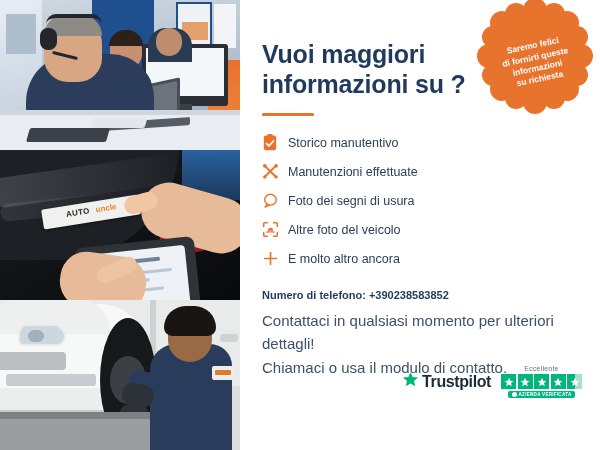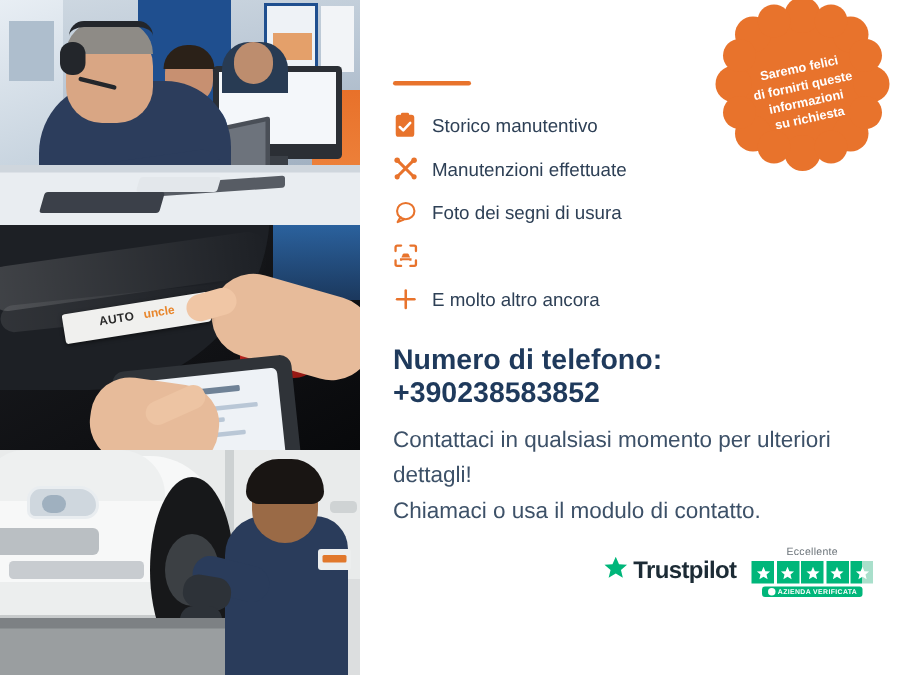--- a/index.html
+++ b/index.html
@@ -105,21 +105,21 @@
     letter-spacing:-.2px; white-space:pre-line;
   }
   .rule{ width:52px; height:3px; background:#e8732c; margin:14px 0 12px; border-radius:2px; }
 
   .list{ list-style:none; margin-top:4px; }
   .list li{ display:flex; align-items:center; height:29px; }
   .ico{ width:26px; flex:0 0 26px; display:flex; align-items:center; justify-content:flex-start; color:#e8732c; }
   .ico svg{ display:block; }
   .li-text{ font-size:12.5px; color:#2e4056; font-weight:400; }
 
-  .phone{ margin-top:16px; font-size:19px; font-weight:700; color:#1f3a5c; }
+  .phone{ margin-top:16px; font-size:11px; font-weight:700; color:#1f3a5c; }
   .sub{ margin-top:8px; font-size:15px; line-height:1.55; color:#3d5168; white-space:pre-line; }
 
   
   .burst{
     position:absolute; right:6px; top:-3px; width:118px; height:118px;
   }
   .burst svg{ position:absolute; inset:0; }
   .burst-inner{
     position:absolute; inset:0; display:flex; flex-direction:column;
     align-items:center; justify-content:center; transform:rotate(-12deg);
@@ -258,20 +258,22 @@
             <rect x="17" y="13" width="4.5" height="7" rx="2" fill="#ffffff" stroke="none"></rect>
           </svg>
         </span>
         <div class="burst-txt">Saremo felici
 di fornirti queste
 informazioni
 su richiesta</div>
       </div>
     </div>
 
+    <h1 class="headline">Vuoi maggiori
+informazioni su ?</h1>
     <div class="rule"></div>
 
     <ul class="list">
 
       <li>
         <span class="ico">
           <svg width="16" height="17" viewBox="0 0 20 22">
             <rect x="2" y="2" width="16" height="19" rx="2.5" fill="#e8732c"></rect>
             <rect x="6.5" y="0" width="7" height="4" rx="1.4" fill="#e8732c"></rect>
             <path d="M5.5 12.5l3 3 6-6.5" stroke="#ffffff" stroke-width="2.2" fill="none" stroke-linecap="round" stroke-linejoin="round"></path>
@@ -312,20 +314,21 @@
             <g stroke="#e8732c" stroke-width="2" fill="none" stroke-linecap="round">
               <path d="M2.2 7 V3.6 A1.4 1.4 0 0 1 3.6 2.2 H7"></path>
               <path d="M15 2.2 H18.4 A1.4 1.4 0 0 1 19.8 3.6 V7"></path>
               <path d="M19.8 15 V18.4 A1.4 1.4 0 0 1 18.4 19.8 H15"></path>
               <path d="M7 19.8 H3.6 A1.4 1.4 0 0 1 2.2 18.4 V15"></path>
             </g>
             <path d="M6 13.2 h10 v1.6 a.6.6 0 0 1-.6.6h-.8a.6.6 0 0 1-.6-.6H8 a.6.6 0 0 1-.6.6h-.8a.6.6 0 0 1-.6-.6z" fill="#e8732c"></path>
             <path d="M7.2 12.6 l1.3-3a1 1 0 0 1 .9-.6h3.2a1 1 0 0 1 .9.6l1.3 3z" fill="#e8732c"></path>
           </svg>
         </span>
+        <span class="li-text">Altre foto del veicolo</span>
       </li>
 
       <li>
         <span class="ico">
           <svg width="17" height="17" viewBox="0 0 22 22">
             <g stroke="#e8732c" stroke-width="2.2" stroke-linecap="round">
               <path d="M11 3.5 V18.5"></path>
                 <path d="M3.5 11 H18.5"></path>
             </g>
           </svg>

